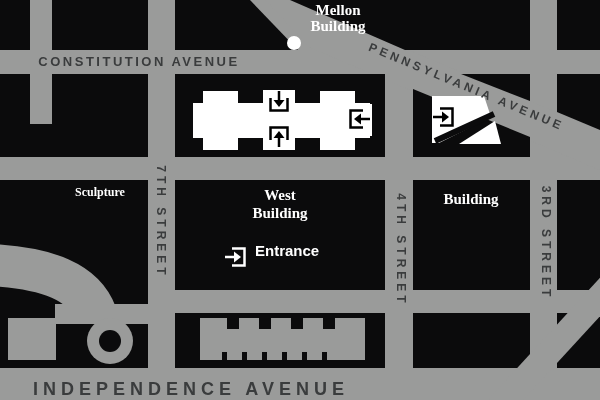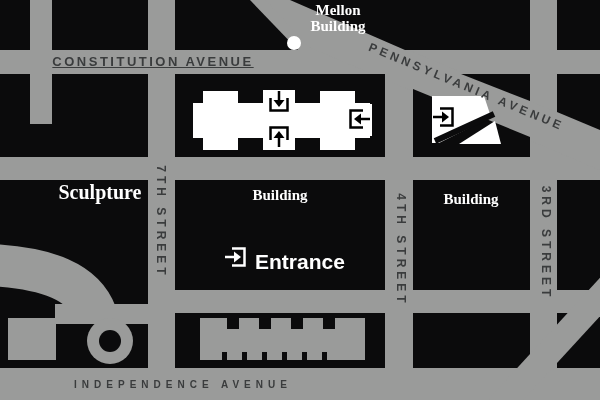--- a/index.html
+++ b/index.html
@@ -138,44 +138,45 @@
       </svg>
   </span>
   <span class="icon icon-white" style="left:225px;top:246px;">
     <svg viewBox="0 0 22 22">
         <path d="M7 2.5 H19.5 V19.5 H7" fill="none" stroke="currentColor" stroke-width="2.5"></path>
         <line x1="0" y1="11" x2="11" y2="11" stroke="currentColor" stroke-width="2.5"></line>
         <polygon points="9,5.5 16,11 9,16.5" fill="currentColor"></polygon>
       </svg>
   </span>
 
-  <div class="label street-label" style="left:38px;top:54px;width:230px;text-align:center;text-decoration:underline;">CONSTITUTION AVENUE</div>
+  <div class="label street-label" style="left:24px;top:54px;width:230px;text-align:center;">CONSTITUTION AVENUE</div>
 
   <div class="label street-label" style="left:372px;top:40px;font-size:12px;letter-spacing:3.5px;transform:rotate(22.5deg);transform-origin:left top;">PENNSYLVANIA AVENUE</div>
 
-  <div class="label street-label" style="left:33px;top:379px;width:300px;font-size:10px;letter-spacing:5px;text-align:center;">INDEPENDENCE AVENUE</div>
+  <div class="label street-label" style="left:33px;top:379px;width:300px;font-size:18px;letter-spacing:5px;text-align:center;">INDEPENDENCE AVENUE</div>
 
   <div class="label street-label v-label" style="left:96px;top:215px;width:130px;">7TH STREET</div>
 
   <div class="label street-label v-label" style="left:331px;top:243px;width:140px;">4TH STREET</div>
 
   <div class="label street-label v-label" style="left:478px;top:236px;width:135px;">3RD STREET</div>
 
   <div class="label place-label" style="left:296px;top:2px;width:84px;font-size:15px;">
     <span>Mellon</span>
     <span>Building</span>
   </div>
 
-  <div class="label place-label" style="left:40px;top:183px;width:120px;font-size:20px;line-height:19px;">
+  <div class="label place-label" style="left:40px;top:183px;width:120px;font-size:12px;line-height:19px;">
     <span>Sculpture</span>
   </div>
 
   <div class="label place-label" style="left:230px;top:186px;width:100px;line-height:18px;">
+    <span>West</span>
     <span>Building</span>
   </div>
 
   <div class="label place-label" style="left:421px;top:190px;width:100px;line-height:18px;">
     <span>Building</span>
   </div>
 
-  <div class="label" style="left:255px;top:250px;color:var(--white);font-size:21px;">Entrance</div>
+  <div class="label" style="left:255px;top:242px;color:var(--white);font-size:15px;">Entrance</div>
 
 </div>
 
 </body></html>

